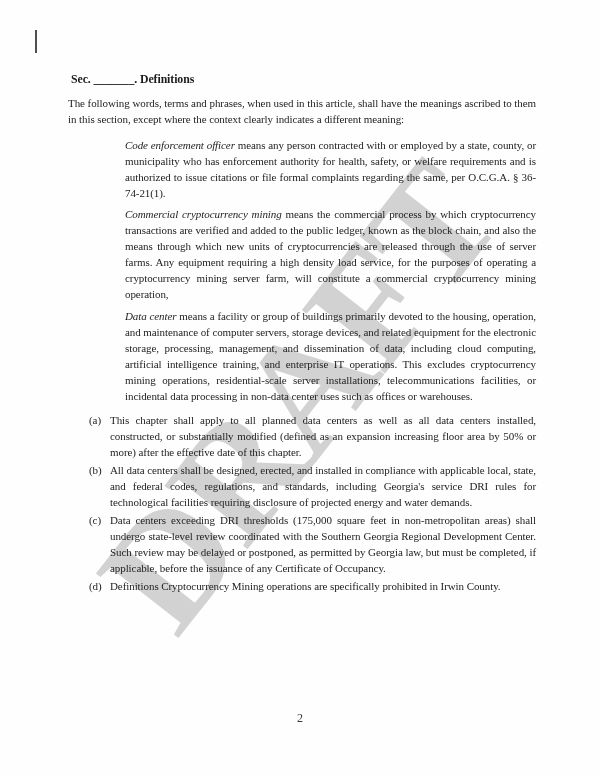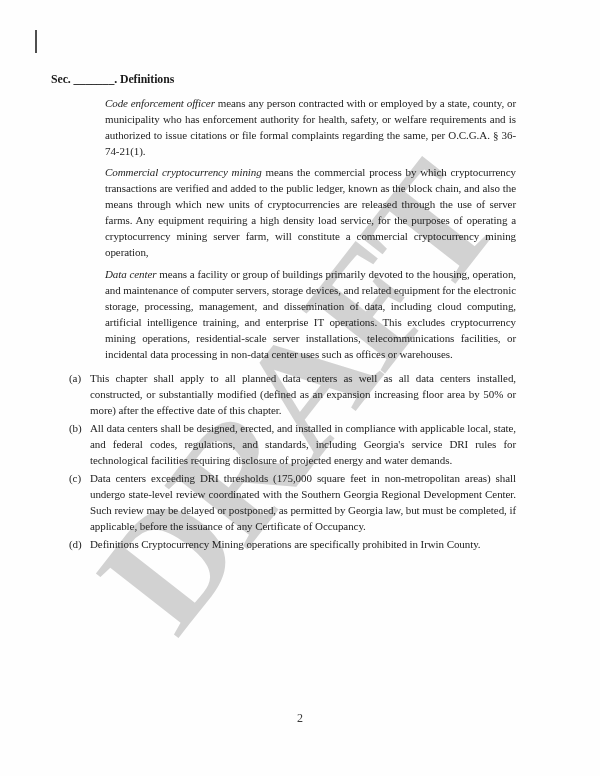--- a/index.html
+++ b/index.html
@@ -30,21 +30,21 @@
     position: absolute;
     left: 35px;
     top: 30px;
     width: 2px;
     height: 23px;
     background: #4f4f4f;
     z-index: 3;
   }
   .content {
     position: absolute;
-    left: 48px;
+    left: 68px;
     top: 71px;
     width: 468px;
     z-index: 1;
     font-size: 11px;
     line-height: 16px;
     letter-spacing: -0.08px;
   }
   .sec-heading {
     font-size: 11.8px;
     font-weight: bold;
@@ -93,20 +93,21 @@
 <div class="page">
 
   <div class="watermark">DRAFT</div>
 
   <div class="caret"></div>
 
   <div class="content">
 
     <h1 class="sec-heading">Sec. _______. Definitions</h1>
 
+    <p class="intro">The following words, terms and phrases, when used in this article, shall have the meanings ascribed to them in this section, except where the context clearly indicates a different meaning:</p>
 
     <p class="def code"><span class="term">Code enforcement officer</span><span> means any person contracted with or employed by a state, county, or municipality who has enforcement authority for health, safety, or welfare requirements and is authorized to issue citations or file formal complaints regarding the same, per O.C.G.A. § 36-74-21(1).</span></p>
 
     <p class="def commercial"><span class="term">Commercial cryptocurrency mining</span><span> means the commercial process by which cryptocurrency transactions are verified and added to the public ledger, known as the block chain, and also the means through which new units of cryptocurrencies are released through the use of server farms. Any equipment requiring a high density load service, for the purposes of operating a cryptocurrency mining server farm, will constitute a commercial cryptocurrency mining operation,</span></p>
 
     <p class="def data"><span class="term">Data center</span><span> means a facility or group of buildings primarily devoted to the housing, operation, and maintenance of computer servers, storage devices, and related equipment for the electronic storage, processing, management, and dissemination of data, including cloud computing, artificial intelligence training, and enterprise IT operations. This excludes cryptocurrency mining operations, residential-scale server installations, telecommunications facilities, or incidental data processing in non-data center uses such as offices or warehouses.</span></p>
 
 
     <div>
       <div class="li">

